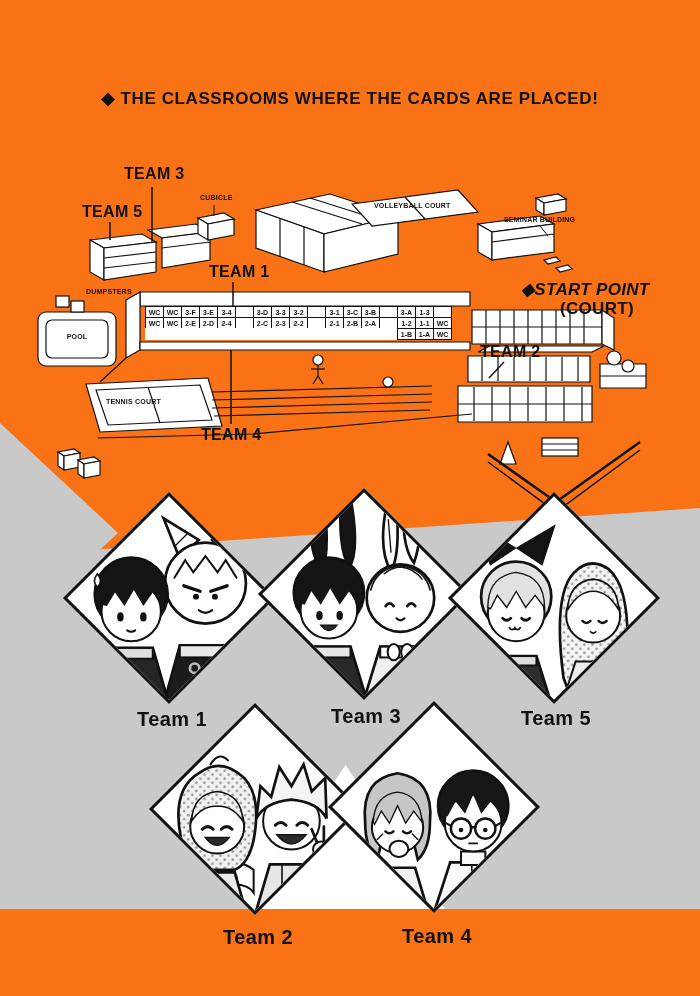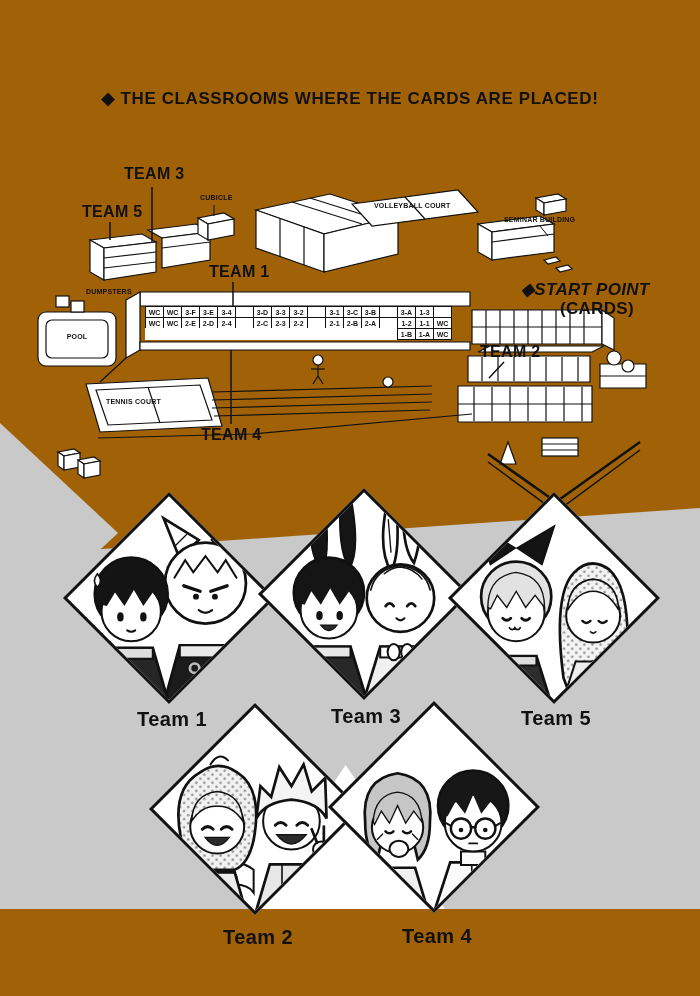--- a/index.html
+++ b/index.html
@@ -1,18 +1,18 @@
 <!DOCTYPE html>
 <html><head>
 <meta charset="utf-8">
 <style>
   * { margin:0; padding:0; box-sizing:border-box; }
   html,body { background:#fff; }
   body { width:700px; height:996px; font-family:"Liberation Sans", sans-serif; color:#111; }
-  .page { position:relative; width:700px; height:996px; overflow:hidden; background:#a16207; }
+  .page { position:relative; width:700px; height:996px; overflow:hidden; background:#f97316; }
 
   
   .bg-left-tri { position:absolute; left:0; top:423px; width:118px; height:220px;
     background:#c9c9c9; clip-path:polygon(0 0, 100% 50%, 0 100%); }
   .bg-band { position:absolute; left:0; top:508px; width:700px; height:401px;
     background:#c9c9c9; clip-path:polygon(0 12%, 100% 0, 100% 100%, 0 100%); }
   .bg-notch { position:absolute; left:250px; top:765px; width:195px; height:144px;
     background:#fff; clip-path:polygon(49% 0, 100% 100%, 0 100%); }
 
   .title { position:absolute; top:88px; left:0; width:700px; text-align:center;
@@ -186,21 +186,21 @@
         <line x1="540" y1="66" x2="548" y2="76" stroke-width="1"></line>
       </g>
     </svg>
 
     <div class="mlbl big" style="left:124px; top:5px;">TEAM 3</div>
     <div class="mlbl big" style="left:82px;  top:43px;">TEAM 5</div>
     <div class="mlbl big" style="left:209px; top:103px;">TEAM 1</div>
     <div class="mlbl big" style="left:480px; top:183px;">TEAM 2</div>
     <div class="mlbl big" style="left:201px; top:266px;">TEAM 4</div>
     <div class="mlbl start" style="left:521px; top:119px;font-style:italic;">◆START POINT</div>
-    <div class="mlbl start" style="left:560px; top:139px;">(CARDS)</div>
+    <div class="mlbl start" style="left:560px; top:139px;">(COURT)</div>
     <div class="mlbl small" style="left:200px; top:34px;">CUBICLE</div>
     <div class="mlbl small" style="left:374px; top:42px;">VOLLEYBALL COURT</div>
     <div class="mlbl small" style="left:504px; top:56px;">SEMINAR BUILDING</div>
     <div class="mlbl small" style="left:86px;  top:128px;">DUMPSTERS</div>
     <div class="mlbl small center" style="left:64px; top:173px; width:26px;">POOL</div>
     <div class="mlbl small" style="left:106px; top:238px;">TENNIS COURT</div>
 
     <div class="grid">
       <div class="grow">
           <span class="cell">WC</span>

